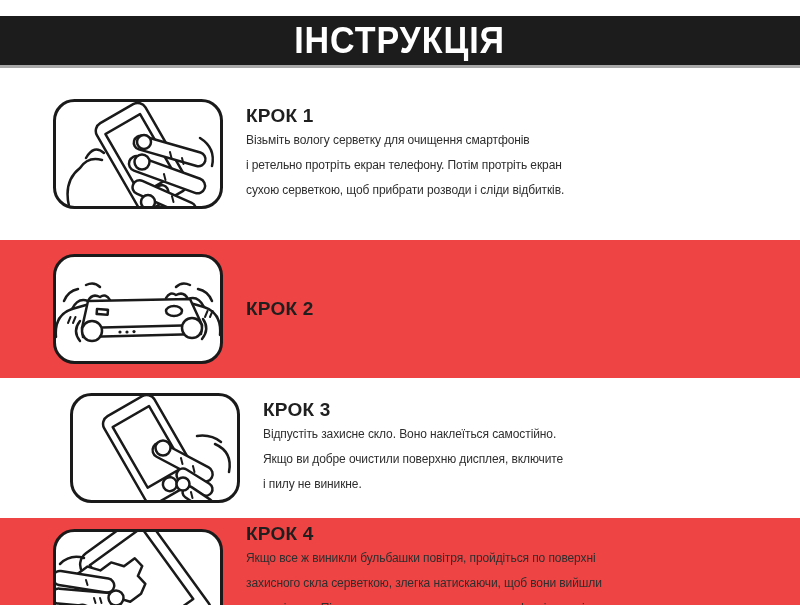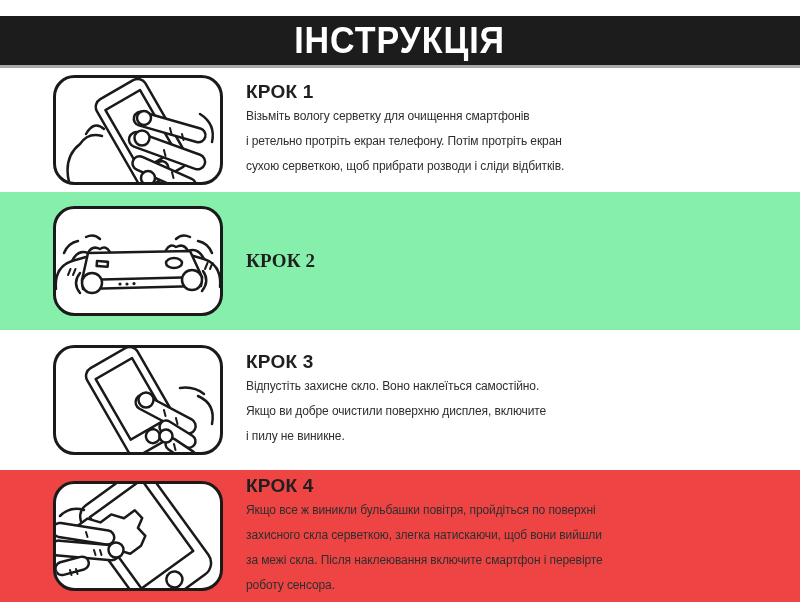--- a/index.html
+++ b/index.html
@@ -23,23 +23,23 @@
     font-size:37px;
     font-weight:800;
     letter-spacing:1px;
     transform:scaleX(0.92);
   }
   main { display:block; }
   section.step {
     display:flex;
     align-items:center;
   }
-  section.step:nth-child(1){ height:124px; background:#ffffff; }
-  section.step:nth-child(2){ height:138px; background:#86efac;font-family:Liberation Serif, serif; }
-  section.step:nth-child(3){ height:140px; background:#ffffff; }
+  section.step:nth-child(1){ height:172px; background:#ffffff; }
+  section.step:nth-child(2){ height:138px; background:#ef4444; }
+  section.step:nth-child(3){ height:140px; background:#ffffff;padding-left:17px; }
   section.step:nth-child(4){ height:132px; background:#ef4444; }
   .illus {
     flex:0 0 auto;
     margin-left:52px;
     width:172px; height:112px;
   }
   .illus svg { display:block; width:172px; height:112px; }
   .copy {
     margin-left:22px;
     margin-right:20px;

